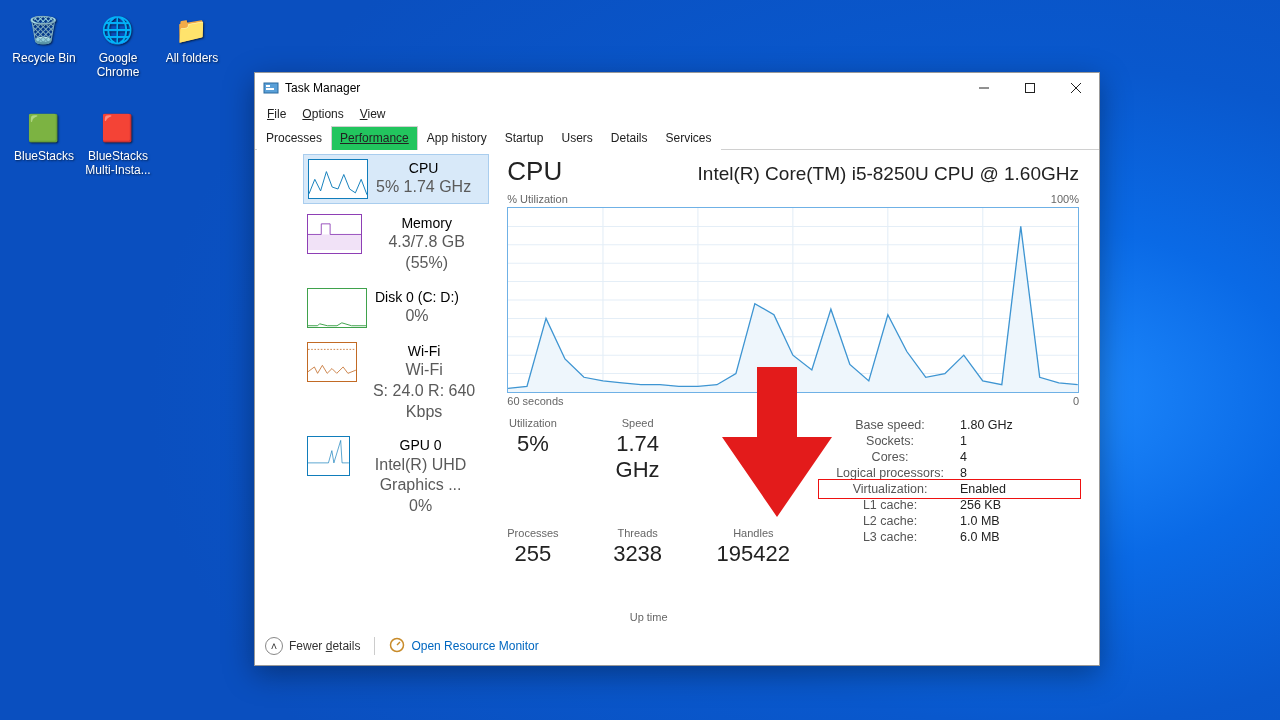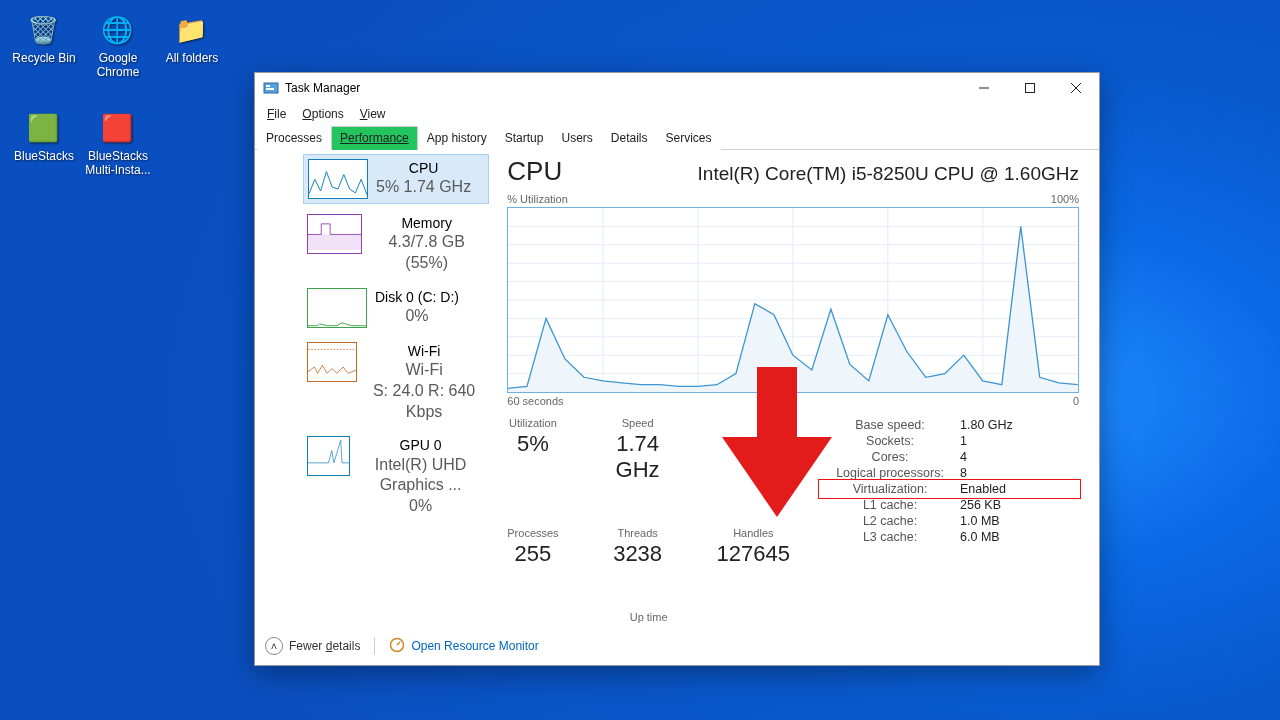--- a/index.html
+++ b/index.html
@@ -243,21 +243,21 @@
           <div class="block">
               <div class="l">Processes</div>
               <div class="v">255</div>
             </div>
           <div class="block">
               <div class="l">Threads</div>
               <div class="v">3238</div>
             </div>
           <div class="block">
               <div class="l">Handles</div>
-              <div class="v">127645</div>
+              <div class="v">195422</div>
             </div>
           <div class="block uptime">
               <div class="l">Up time</div>
               <div class="v">0:12:23:29</div>
             </div>
         </div>
         <div class="statsR" id="statsR">
             <div class="row">
               <div class="k">Base speed:</div>
               <div class="val">1.80 GHz</div>

